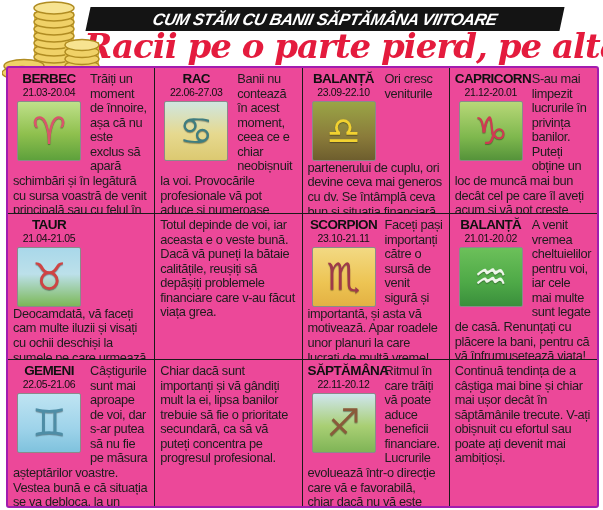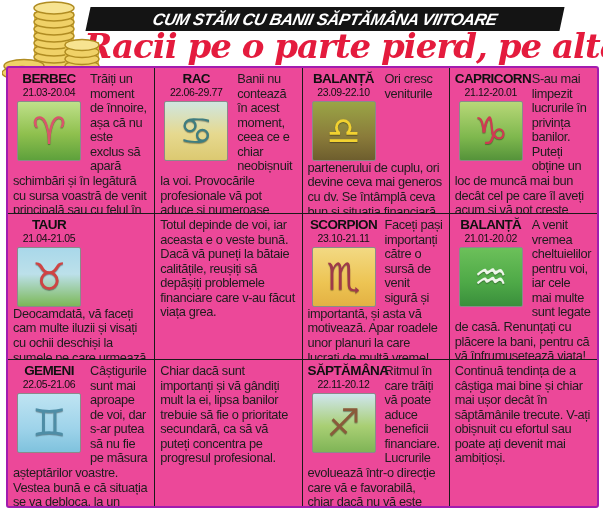--- a/index.html
+++ b/index.html
@@ -88,21 +88,21 @@
         <div class="sigicon" style="background: linear-gradient(rgb(191, 224, 138) 0%, rgb(143, 192, 78) 55%, rgb(94, 161, 60) 100%);">
           <span class="glyph" style="color: rgb(217, 85, 107);">♈</span>
         </div>
       </div>
       <p class="sigtext">Trăiți un moment de înnoire, așa că nu este exclus să apară schimbări și în legătură cu sursa voastră de venit principală sau cu felul în care sunteți plătiți!</p>
     </div>
 
     <div class="cell">
       <div class="sighead">
         <div class="signame">RAC</div>
-        <div class="sigdate">22.06-29.77</div>
+        <div class="sigdate">22.06-27.03</div>
         <div class="sigicon" style="background: linear-gradient(rgb(207, 230, 224) 0%, rgb(230, 217, 143) 55%, rgb(220, 201, 113) 100%);">
           <span class="glyph" style="color: rgb(63, 125, 128);">♋</span>
         </div>
       </div>
       <p class="sigtext">Banii nu contează în acest moment, ceea ce e chiar neobișnuit la voi. Provocările profesionale vă pot aduce și numeroase beneficii, nu doar stres.</p>
     </div>
 
     <div class="cell">
       <div class="sighead">
         <div class="signame">BALANȚĂ</div>

